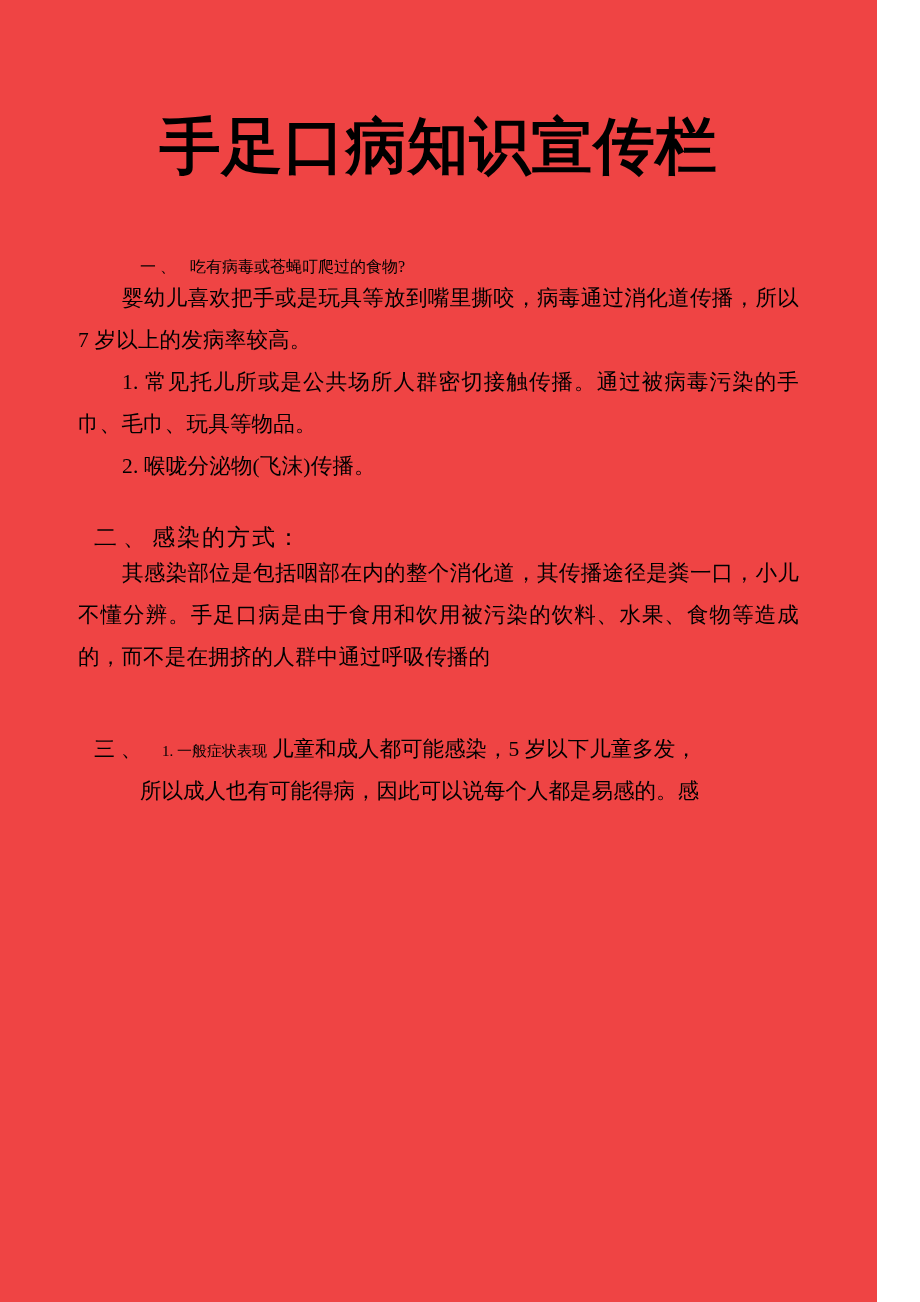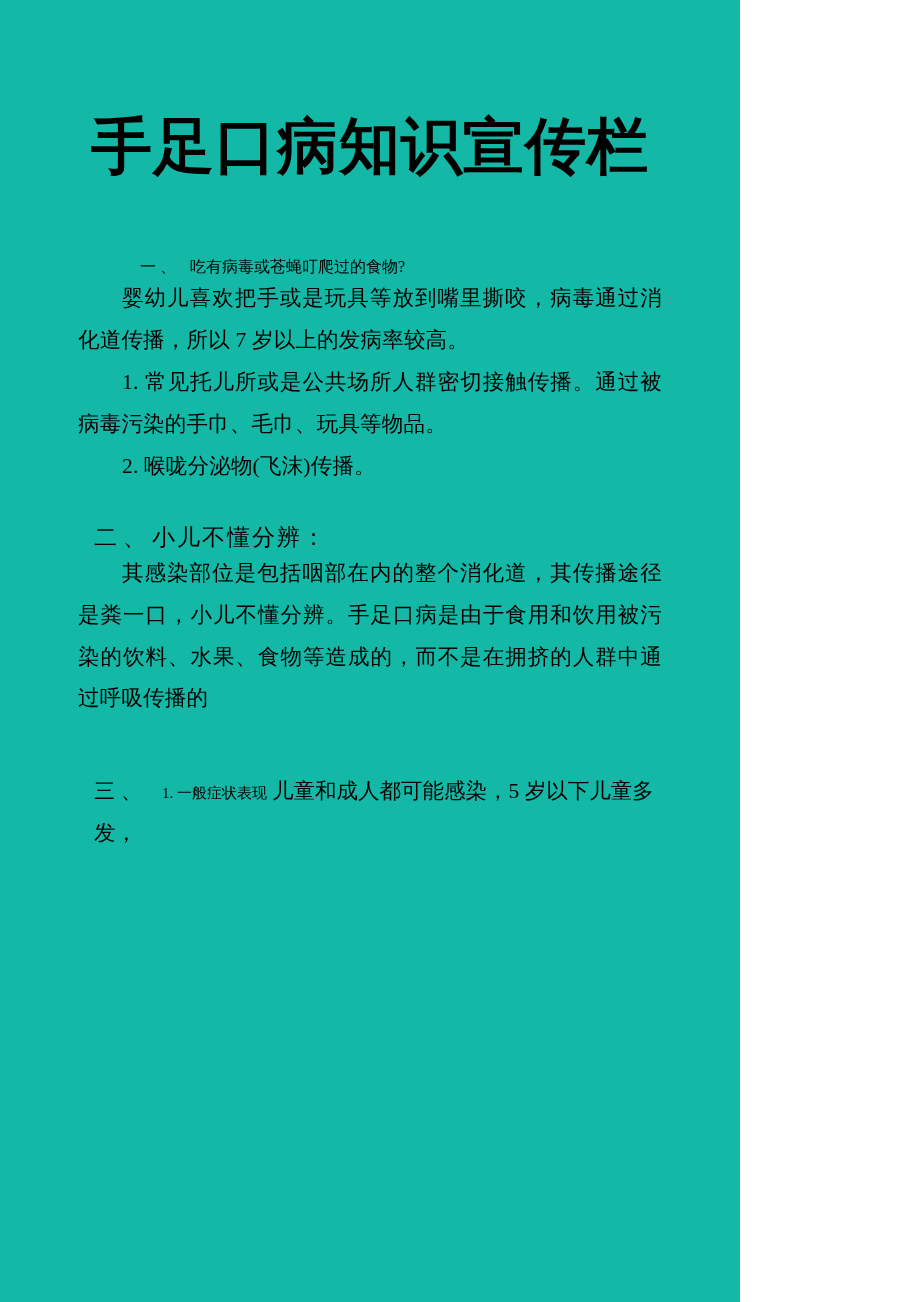--- a/index.html
+++ b/index.html
@@ -9,23 +9,23 @@
   }
   body {
     width: 920px;
     height: 1302px;
     font-family: "Liberation Serif", "DejaVu Serif", serif;
     color: #000000;
     overflow: hidden;
   }
   .page {
     position: relative;
-    width: 740px;
+    width: 877px;
     height: 1302px;
-    background: #14b8a6;
+    background: #ef4444;
     box-sizing: border-box;
     padding: 0 78px;
   }
   .doc-title {
     font-family: "DejaVu Sans", "Liberation Sans", sans-serif;
     font-weight: bold;
     font-size: 61px;
     line-height: 1.1;
     letter-spacing: 1px;
     text-align: center;
@@ -99,22 +99,25 @@
 
   <div class="heading-row">
     <span class="num">一、</span><span class="cap">吃有病毒或苍蝇叮爬过的食物?</span>
   </div>
 
   <p class="body-text indent blk">婴幼儿喜欢把手或是玩具等放到嘴里撕咬，病毒通过消化道传播，所以 7 岁以上的发病率较高。</p>
   <p class="body-text indent blk">1. 常见托儿所或是公共场所人群密切接触传播。通过被病毒污染的手巾、毛巾、玩具等物品。</p>
   <p class="body-text indent blk">2. 喉咙分泌物(飞沫)传播。</p>
 
   <div class="sec2">
-    <span class="num2">二、</span><span>小儿不懂分辨：</span>
+    <span class="num2">二、</span><span>感染的方式：</span>
   </div>
 
   <p class="body-text indent blk">其感染部位是包括咽部在内的整个消化道，其传播途径是粪一口，小儿不懂分辨。手足口病是由于食用和饮用被污染的饮料、水果、食物等造成的，而不是在拥挤的人群中通过呼吸传播的</p>
 
   <div class="sec3-row">
     <span class="num3">三、</span><span class="small-label">1. 一般症状表现</span><span>儿童和成人都可能感染，5 岁以下儿童多发，</span>
   </div>
+  <div class="sec3-cont">
+    <span>所以成人也有可能得病，因此可以说每个人都是易感的。感</span>
+  </div>
 
 </div>
 
 </body></html>

